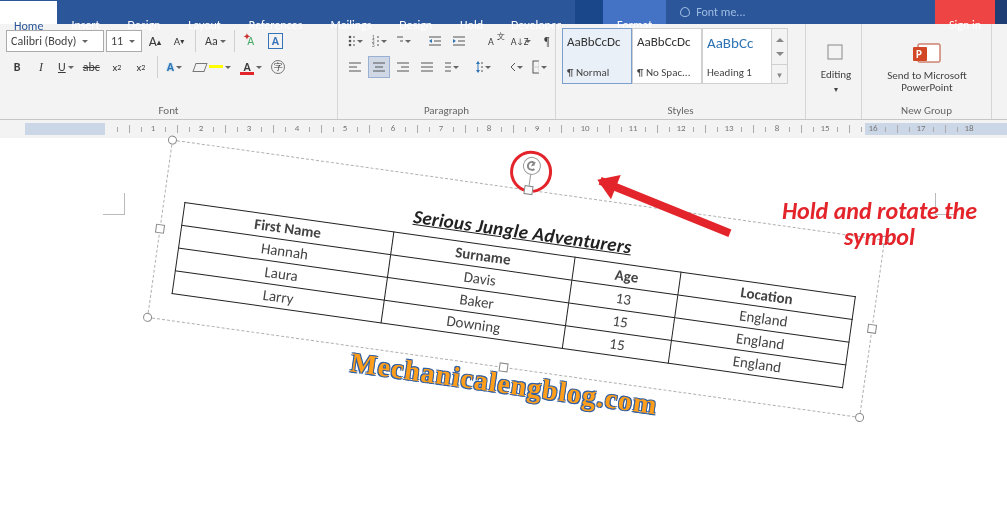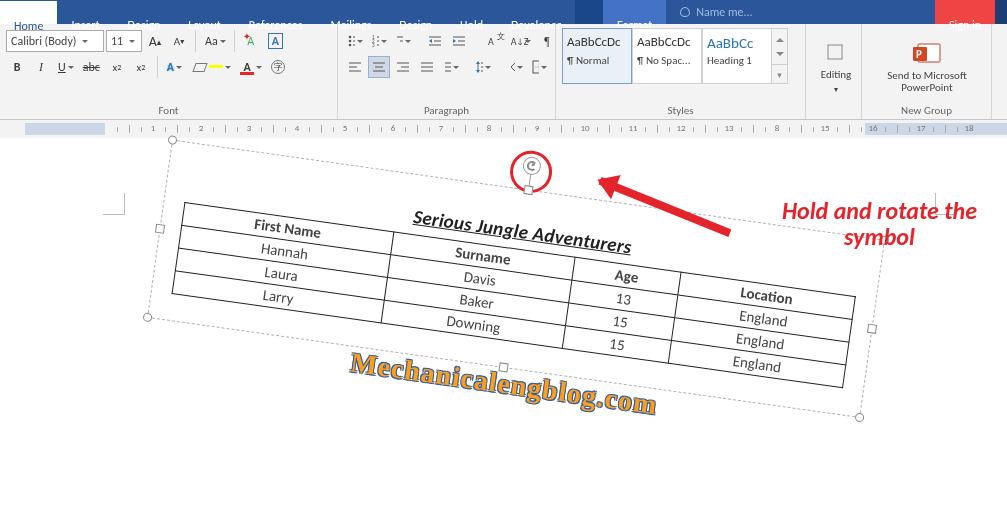--- a/index.html
+++ b/index.html
@@ -100,21 +100,21 @@
     width:74px; height:72px; text-align:center;
     border:1px solid transparent; padding:3px 2px 0 2px;
     font-size:11px;line-height:12px;
   }
   .big-btn .ico{width:32px;height:32px;display:flex;align-items:center;justify-content:center;}
 
   
   .style-tile{
     width:70px;height:56px;border:1px solid #d0d0d0;background:#fff;
     display:flex;flex-direction:column;justify-content:space-between;
-    padding:5px 4px 16px 4px;
+    padding:5px 4px 4px 4px;
   }
   .style-tile .prev{font-size:13px;color:#333;white-space:nowrap;overflow:hidden;}
   .style-tile.heading .prev{color:#2E74B5;font-size:15px;}
   .style-tile .nm{font-size:11px;color:#444;white-space:nowrap;overflow:hidden;}
   .style-tile.selected{border-color:#7ca0ce;background:#eaf0f8;}
   .gallery-scroll{
     width:16px;height:56px;border:1px solid #d0d0d0;border-left:none;
     display:flex;flex-direction:column;
   }
   .gallery-scroll div{flex:1;display:flex;align-items:center;justify-content:center;}
@@ -254,21 +254,21 @@
   <div class="tab">Layout</div>
   <div class="tab">References</div>
   <div class="tab">Mailings</div>
   <div class="tab">Design</div>
   <div class="tab">Hold</div>
   <div class="tab">Developer</div>
   <div class="tab darker" style="width:20px"></div>
   <div class="tab contextual">Format</div>
   <div class="tell">
     <span class="bulb"></span>
-    <span>Name me...</span>
+    <span>Font me...</span>
   </div>
   <div class="spacer"></div>
   <div class="tab" style="background:#ef4444">Sign in</div>
   <div class="last"></div>
 </div>
 
 <div class="ribbon">
 
   <div class="group" style="width:338px">
     <div>

